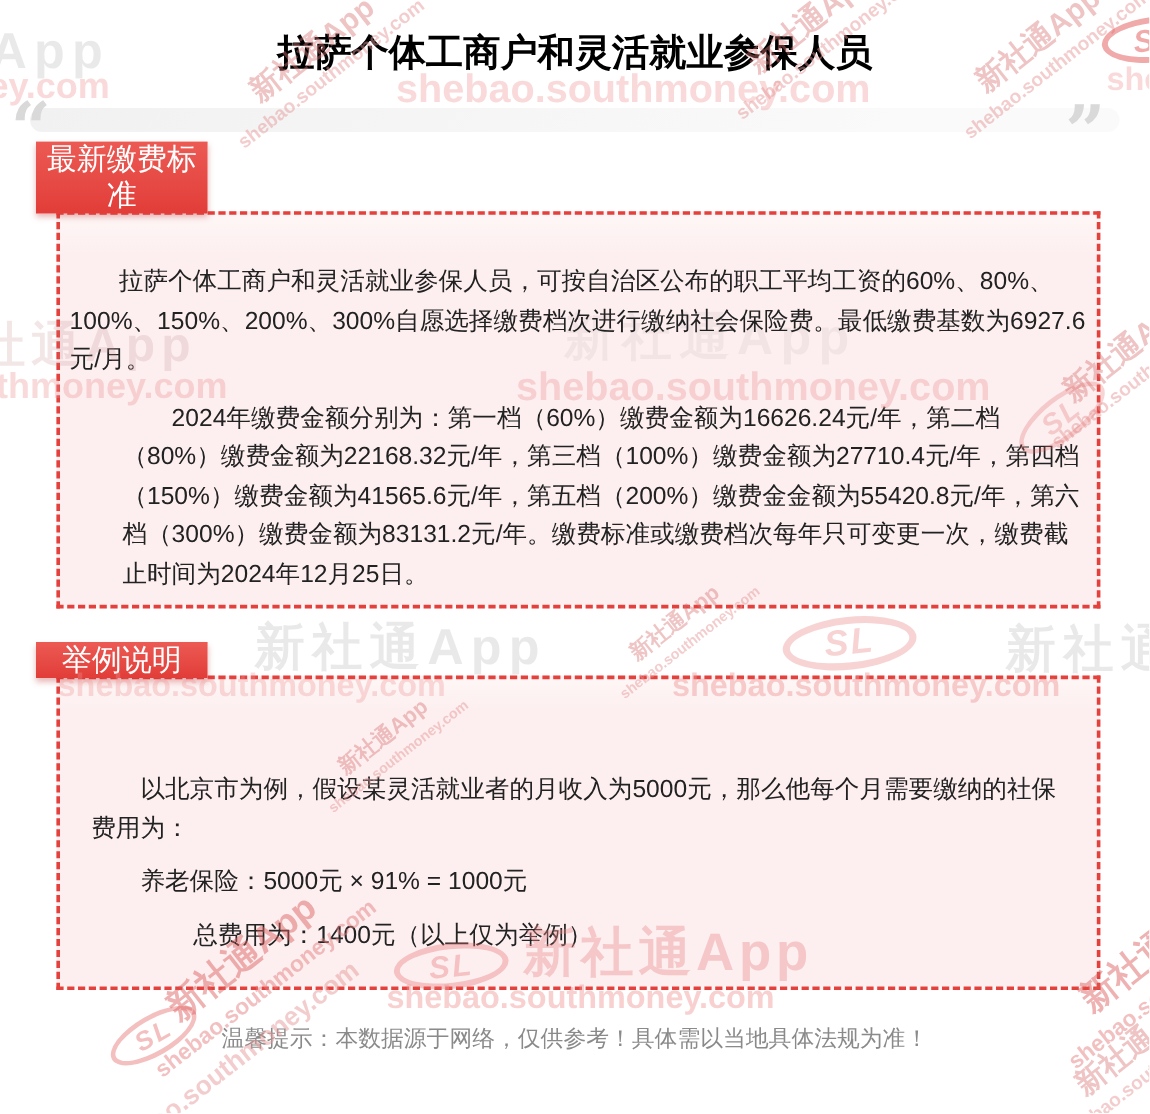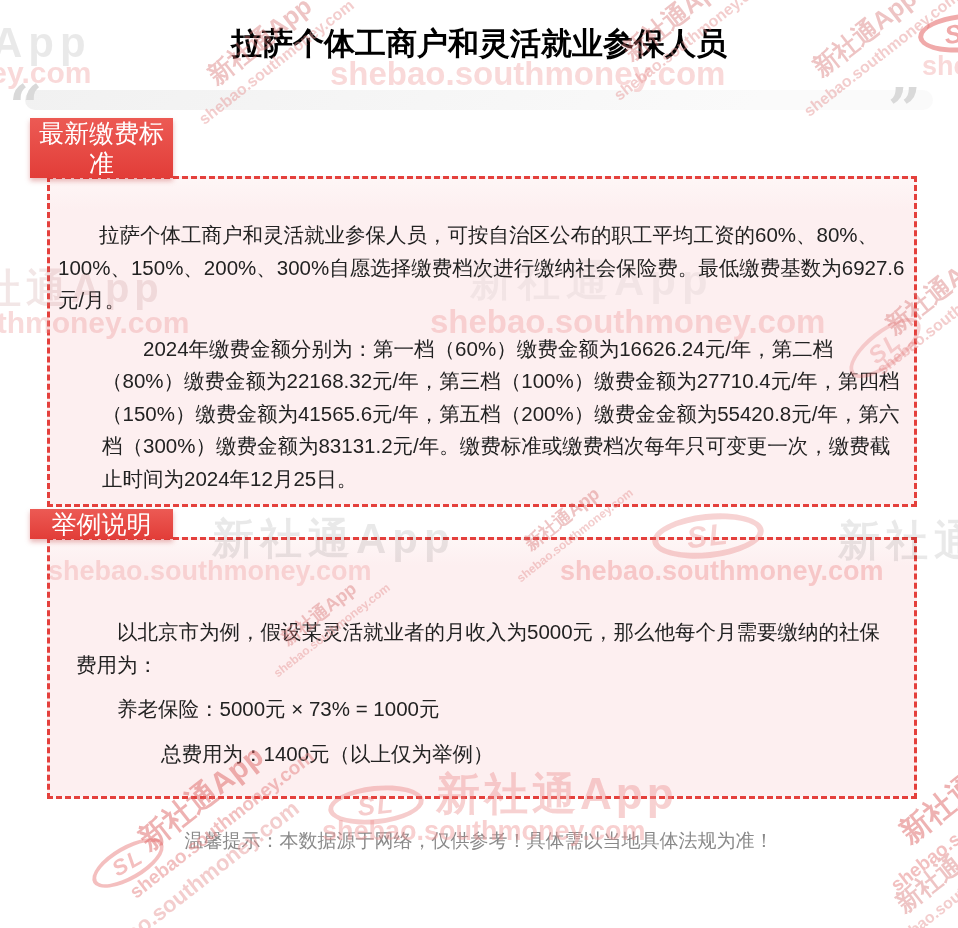--- a/index.html
+++ b/index.html
@@ -26,21 +26,21 @@
     font-weight:bold;font-size:58px;color:#d9d9d9;line-height:1;
   }
   .q-open{left:-16px;top:-12px;}
   .q-close{right:12px;bottom:-28px;}
   .badge{
     position:relative;z-index:3;display:block;width:143px;margin:8px 0 0 30px;
     background:linear-gradient(180deg,#ec5a54 0%,#e23d38 100%);
     color:#fff;font-size:25px;line-height:30px;text-align:center;
     box-shadow:0 3px 5px rgba(190,45,45,.35);
   }
-  .badge.second{margin-top:2px;}
+  .badge.second{margin-top:28px;}
   .dash-box{
     position:relative;z-index:1;margin:-2px 41px 0 47px;
     border:3px dashed #e4403c;
     background:linear-gradient(180deg,#fef6f6 0%,#fdeff0 10%,#fdeff0 100%);
     padding:40px 8px 9px;
   }
   .dash-box.box2{padding:76px 26px 26px;}
   .dash-box p{
     margin:0 0 16px;font-size:20.5px;line-height:32.5px;color:#222;text-indent:2em;
   }
@@ -169,19 +169,19 @@
 
     <div class="badge">最新缴费标准</div>
     <div class="dash-box">
       <p>拉萨个体工商户和灵活就业参保人员，可按自治区公布的职工平均工资的60%、80%、100%、150%、200%、300%自愿选择缴费档次进行缴纳社会保险费。最低缴费基数为6927.6元/月。</p>
       <p>2024年缴费金额分别为：第一档（60%）缴费金额为16626.24元/年，第二档（80%）缴费金额为22168.32元/年，第三档（100%）缴费金额为27710.4元/年，第四档（150%）缴费金额为41565.6元/年，第五档（200%）缴费金金额为55420.8元/年，第六档（300%）缴费金额为83131.2元/年。缴费标准或缴费档次每年只可变更一次，缴费截止时间为2024年12月25日。</p>
     </div>
 
     <div class="badge second">举例说明</div>
     <div class="dash-box box2">
       <p>以北京市为例，假设某灵活就业者的月收入为5000元，那么他每个月需要缴纳的社保费用为：</p>
-      <p>养老保险：5000元 × 73% = 1000元</p>
+      <p>养老保险：5000元 × 91% = 1000元</p>
       <p>总费用为：1400元（以上仅为举例）</p>
     </div>
 
     <p class="footer-tip">温馨提示：本数据源于网络，仅供参考！具体需以当地具体法规为准！</p>
   </div>
 </div>
 
 </body></html>

